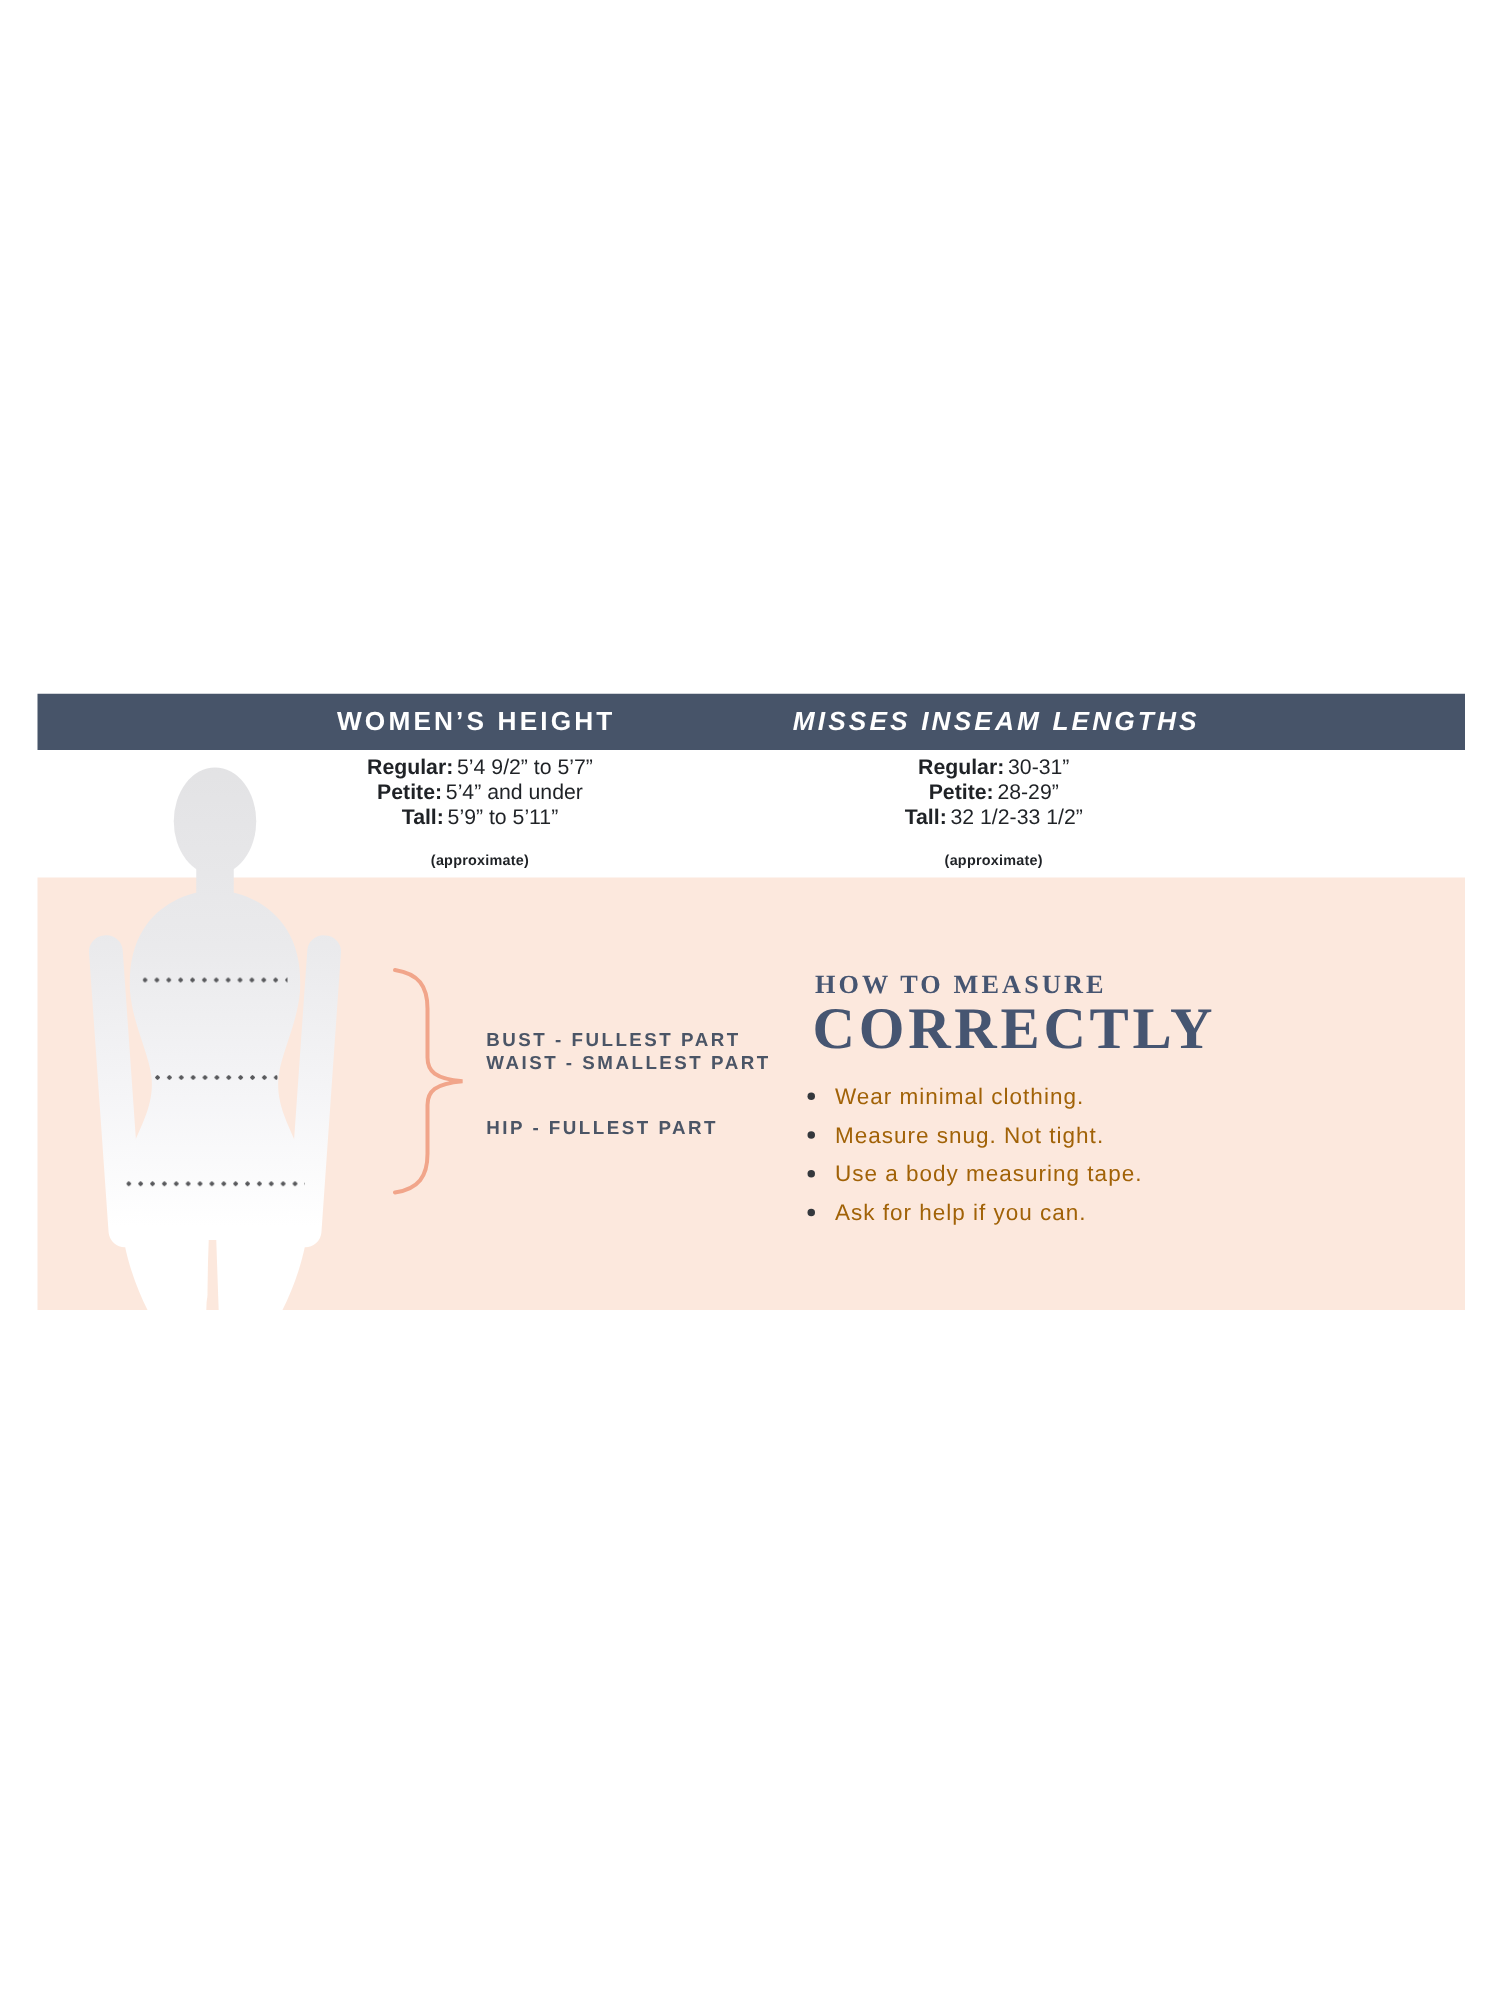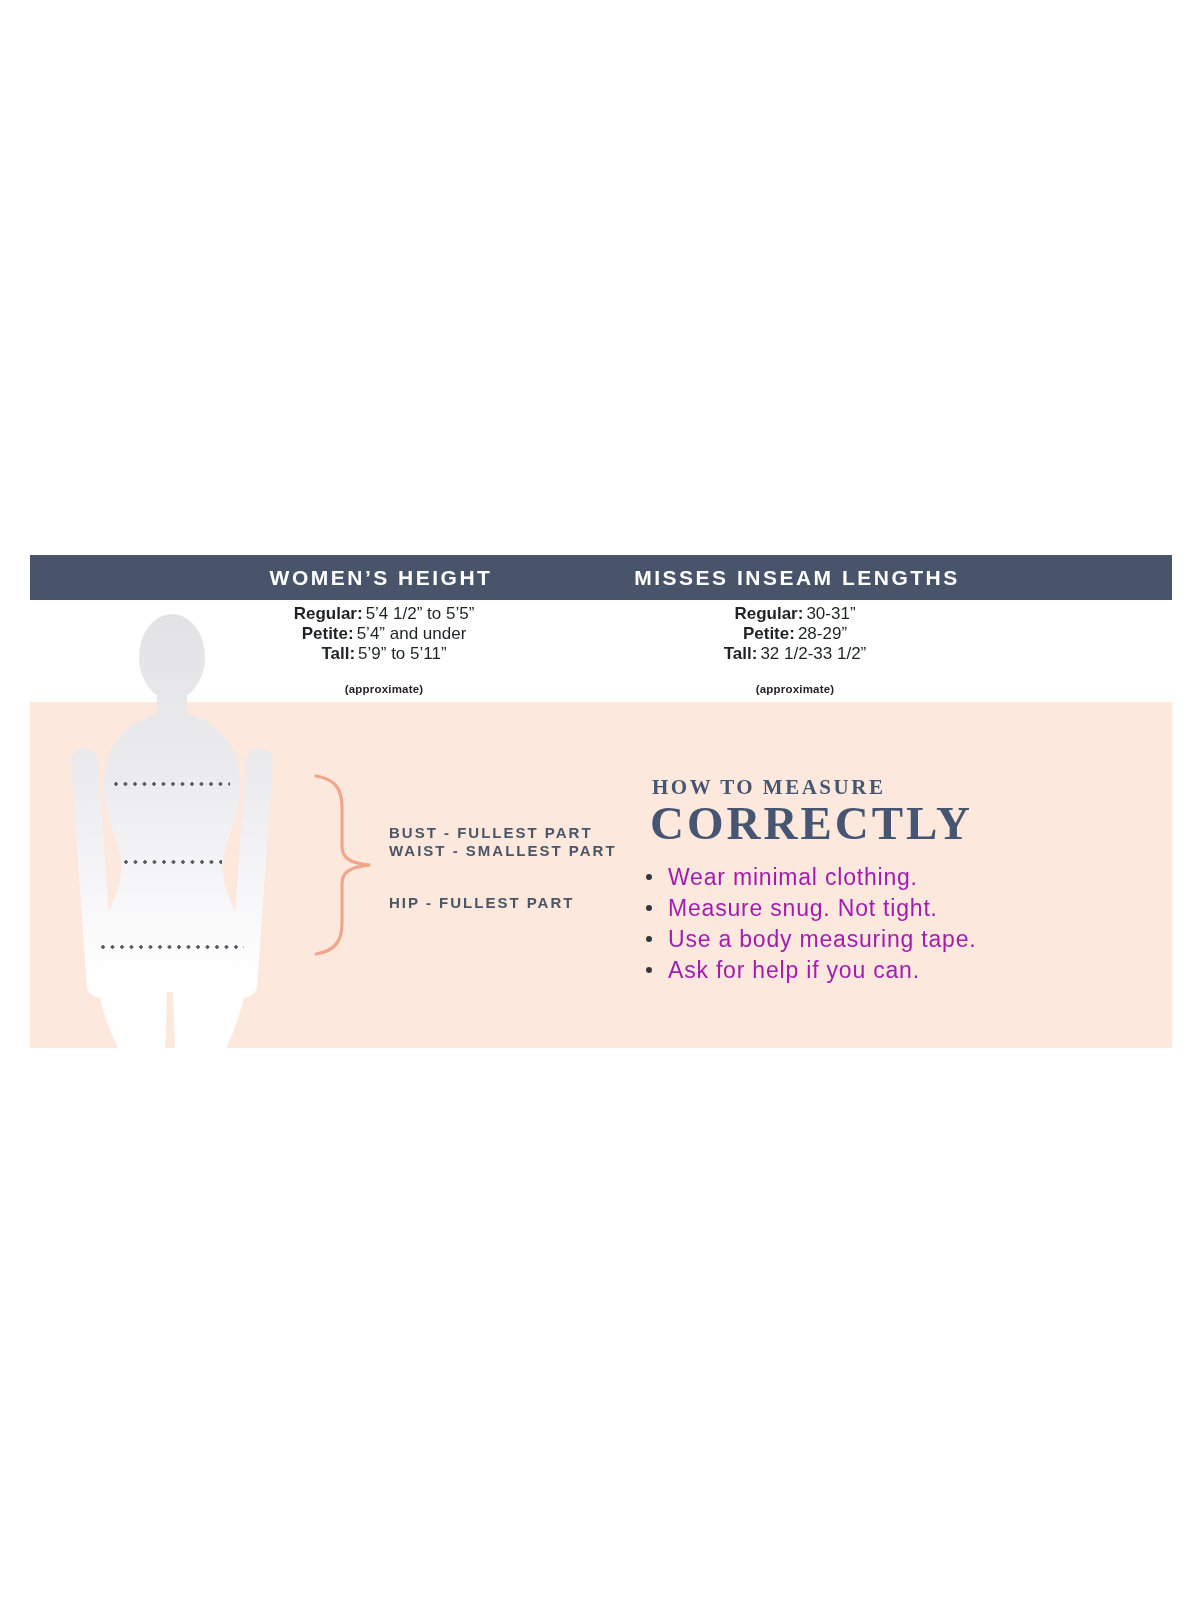--- a/index.html
+++ b/index.html
@@ -15,21 +15,21 @@
     position:absolute;left:30px;top:555px;width:1142px;height:45px;
     background:#475469;
   }
   .bar-title{
     position:absolute;top:0;line-height:45px;
     transform:translateX(-50%);
     color:#ffffff;font-size:21px;font-weight:bold;letter-spacing:2.5px;
     white-space:nowrap;
   }
   .bar-title.left{left:351px;}
-  .bar-title.right{left:767px;}
+  .bar-title.right{left:767px;font-style:italic;}
   
   .col-block{
     position:absolute;top:604px;width:420px;text-align:center;
     color:#1f2226;font-size:17px;line-height:20px;
   }
   .col-block.left{left:174px;}
   .col-block.right{left:585px;}
   .col-block .lbl{font-weight:bold;margin-right:3px;}
   .col-block .note{font-size:11.5px;font-weight:600;margin-top:15px;letter-spacing:0.2px;}
   
@@ -68,40 +68,40 @@
   .howto-line2{
     position:absolute;left:650px;top:796px;
     font-family:"Liberation Serif", serif;font-weight:bold;
     font-size:47px;letter-spacing:3px;color:#465571;white-space:nowrap;
   }
   .tips{
     position:absolute;left:645px;top:864px;margin:0;padding:0;list-style:none;
   }
   .tips li{
     position:relative;padding-left:23px;margin-bottom:5px;
-    font-size:23px;line-height:26px;letter-spacing:0.8px;color:#a21caf;
+    font-size:18px;line-height:26px;letter-spacing:0.8px;color:#a16207;
     white-space:nowrap;
   }
   .tips li::before{
     content:'';position:absolute;left:1px;top:10px;
     width:6px;height:6px;border-radius:50%;background:#34383d;
   }
 </style>
 </head>
 <body>
 
 <div class="page">
 
   <div class="header-bar">
     <div class="bar-title left">WOMEN’S HEIGHT</div>
     <div class="bar-title right">MISSES INSEAM LENGTHS</div>
   </div>
 
   <div class="col-block left">
-    <div><span class="lbl">Regular:</span><span>5’4 1/2” to 5’5”</span></div>
+    <div><span class="lbl">Regular:</span><span>5’4 9/2” to 5’7”</span></div>
     <div><span class="lbl">Petite:</span><span>5’4” and under</span></div>
     <div><span class="lbl">Tall:</span><span>5’9” to 5’11”</span></div>
     <div class="note">(approximate)</div>
   </div>
 
   <div class="col-block right">
     <div><span class="lbl">Regular:</span><span>30-31”</span></div>
     <div><span class="lbl">Petite:</span><span>28-29”</span></div>
     <div><span class="lbl">Tall:</span><span>32 1/2-33 1/2”</span></div>
     <div class="note">(approximate)</div>

